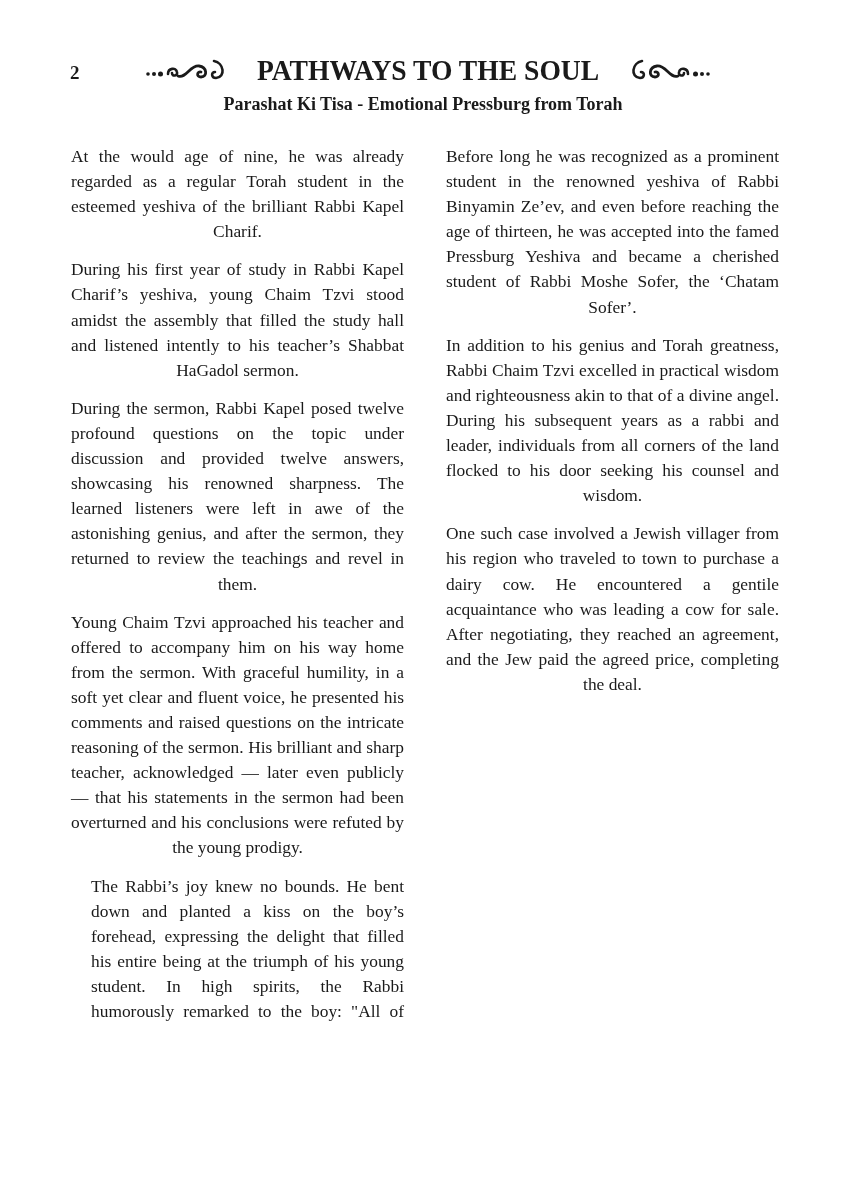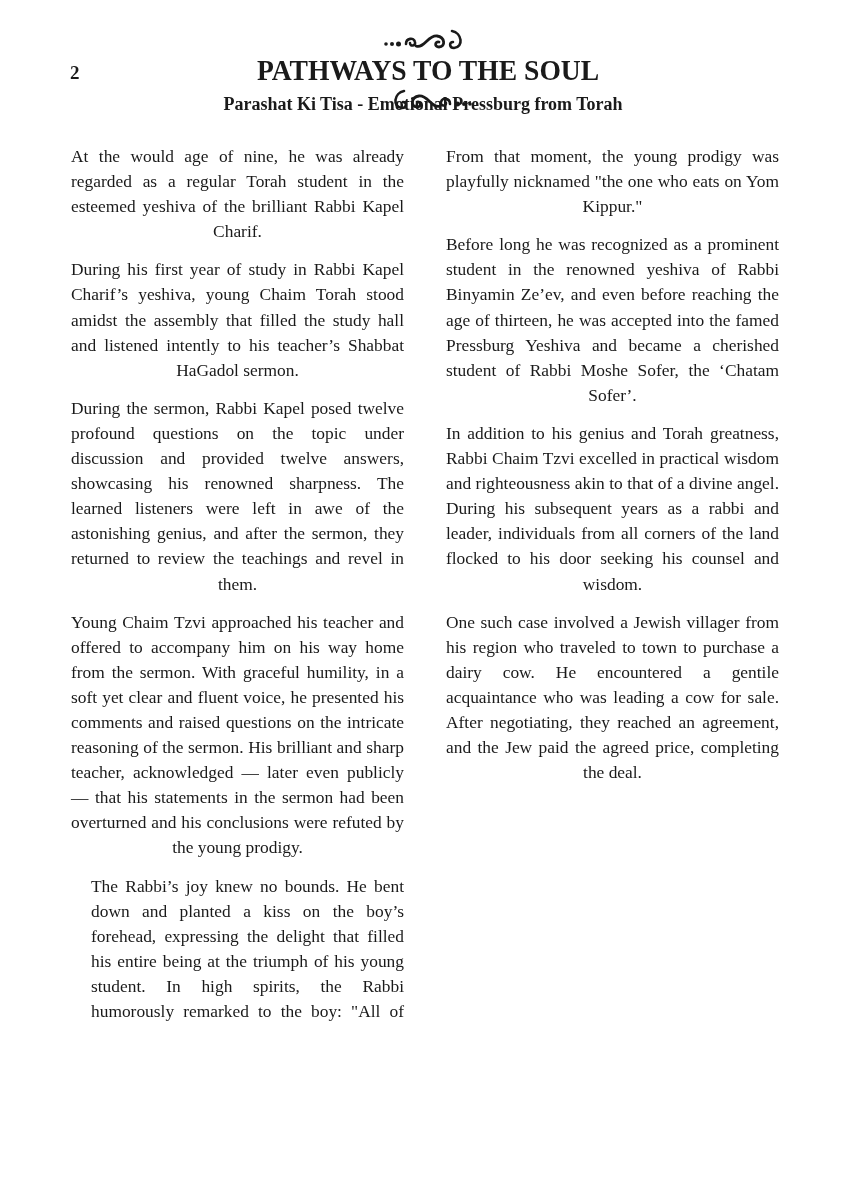--- a/index.html
+++ b/index.html
@@ -1,19 +1,19 @@
 <!DOCTYPE html>
 <html><head>
   <meta charset="utf-8">
   <style>
     html, body { margin: 0; padding: 0; background: #ffffff; }
     body { width: 846px; height: 1200px; position: relative; overflow: hidden; color: #1a1a1a; font-family: "Liberation Serif", serif; }
     .header { position: absolute; top: 50px; left: 0; width: 846px; height: 40px; }
     .page-num { position: absolute; left: 70px; top: 12px; font-size: 19px; font-weight: bold; font-family: "Liberation Serif", serif; }
-    .title-row { position: absolute; left: 128px; top: 0; width: 600px; height: 40px; display: flex; align-items: center; justify-content: center; flex-direction: column; }
+    .title-row { position: absolute; left: 128px; top: 0; width: 600px; height: 40px; display: flex; align-items: center; justify-content: center; }
     .title { font-size: 30px; font-weight: bold; letter-spacing: 0px; font-family: "Liberation Serif", serif; margin: 0 6px; white-space: nowrap; transform: scaleX(0.92); }
     .orn { display: inline-flex; align-items: center; }
     .orn svg { display: block; }
     .subtitle { position: absolute; top: 94px; left: 0; width: 846px; text-align: center; font-size: 18px; font-weight: bold; font-family: "Liberation Serif", serif; }
     .col { position: absolute; top: 144px; width: 333px; font-size: 17.4px; line-height: 25.1px; }
     .col.left { left: 71px; }
     .col.right { left: 446px; }
     .col p { margin: 0 0 13px 0; text-align: justify; text-align-last: center; hyphens: none; }
     .col p.cont-end { text-align-last: justify; margin-left: 20px; }
   </style>
@@ -44,24 +44,23 @@
         <path d="M70 4 C80 6 82 20 72 21 C67 21 67 15 71 15" fill="none" stroke="#1a1a1a" stroke-width="2.6" stroke-linecap="round"></path>
       </svg>
     </span>
   </div>
 </div>
 
 <div class="subtitle">Parashat Ki Tisa - Emotional Pressburg from Torah</div>
 
 <div class="col left">
   <p>At the would age of nine, he was already regarded as a regular Torah student in the esteemed yeshiva of the brilliant Rabbi Kapel Charif.</p>
-  <p>During his first year of study in Rabbi Kapel Charif’s yeshiva, young Chaim Torah stood amidst the assembly that filled the study hall and listened intently to his teacher’s Shabbat HaGadol sermon.</p>
+  <p>During his first year of study in Rabbi Kapel Charif’s yeshiva, young Chaim Tzvi stood amidst the assembly that filled the study hall and listened intently to his teacher’s Shabbat HaGadol sermon.</p>
   <p>During  the sermon, Rabbi Kapel posed twelve profound questions on the topic under discussion and provided twelve answers, showcasing his renowned sharpness. The learned listeners were left in awe of the astonishing genius, and after the sermon, they returned to review the teachings and revel in them.</p>
   <p>Young Chaim Tzvi approached his teacher and offered to accompany him on his way home from the sermon. With graceful humility, in a soft yet clear and fluent voice, he presented his comments and raised questions on the intricate reasoning of the sermon. His brilliant and sharp teacher, acknowledged — later even publicly — that his statements in the sermon had been overturned and his conclusions were refuted by the young prodigy.</p>
   <p class="cont-end">The Rabbi’s joy knew no bounds. He bent down and planted a kiss on the boy’s forehead, expressing the delight that filled his entire being at the triumph of his young student. In high spirits, the Rabbi humorously remarked to the boy: "All of</p>
 </div>
 
 <div class="col right">
-  <p>From that moment, the young prodigy was playfully nicknamed "the one who eats on Yom Kippur."</p>
   <p>Before long he was recognized as a prominent student in the renowned yeshiva of Rabbi Binyamin Ze’ev, and even before reaching the age of thirteen, he was accepted into the famed Pressburg Yeshiva and became a cherished student of Rabbi Moshe Sofer, the ‘Chatam Sofer’.</p>
   <p>In addition to his genius and Torah greatness, Rabbi Chaim Tzvi excelled in practical wisdom and righteousness akin to that of a divine angel. During his subsequent years as a rabbi and leader, individuals from all corners of the land flocked to his door seeking his counsel and wisdom.</p>
   <p>One such case involved a Jewish villager from his region who traveled to town to purchase a dairy cow. He encountered a gentile acquaintance who was leading a cow for sale. After negotiating, they reached an agreement, and the Jew paid the agreed price, completing the deal.</p>
 </div>
 
 </body></html>

